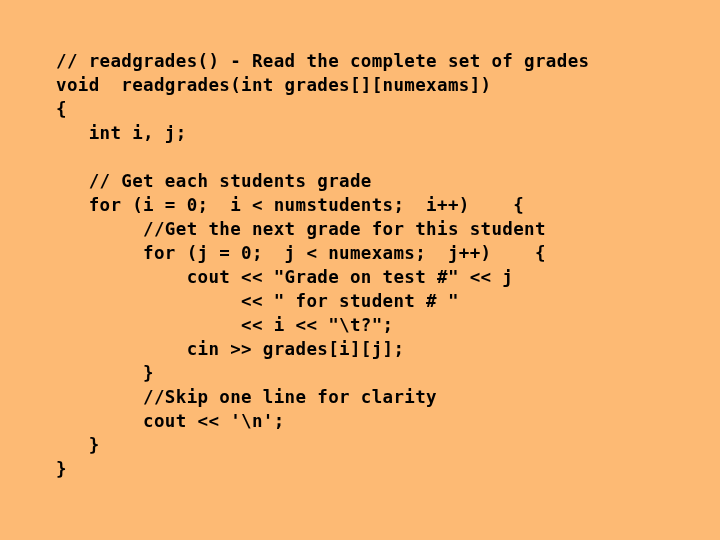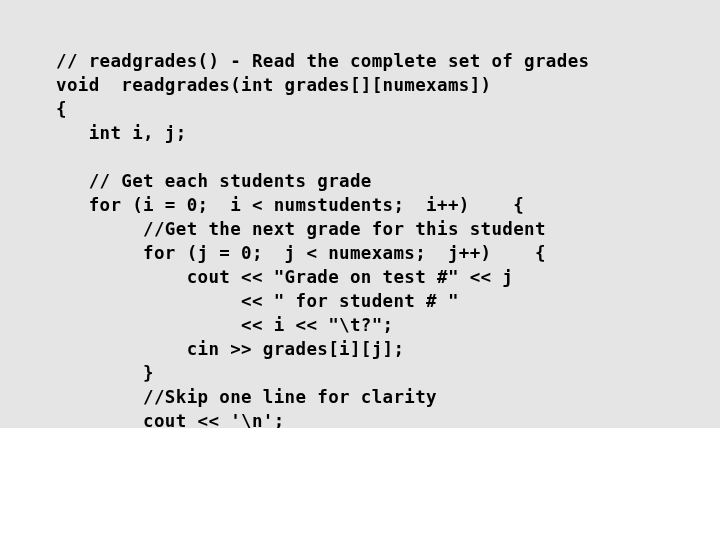--- a/index.html
+++ b/index.html
@@ -9,22 +9,22 @@
     background: #ffffff;
   }
 
   body {
     font-family: "DejaVu Sans Mono", "Liberation Mono", monospace;
   }
 
   #slide {
     position: relative;
     width: 720px;
-    height: 428px;
-    background: #e5e5e5;
+    height: 540px;
+    background: #fdba74;
     overflow: hidden;
   }
 
   #code-listing {
     position: absolute;
     left: 56px;
     top: 36px;
     width: 640px;
   }
 

